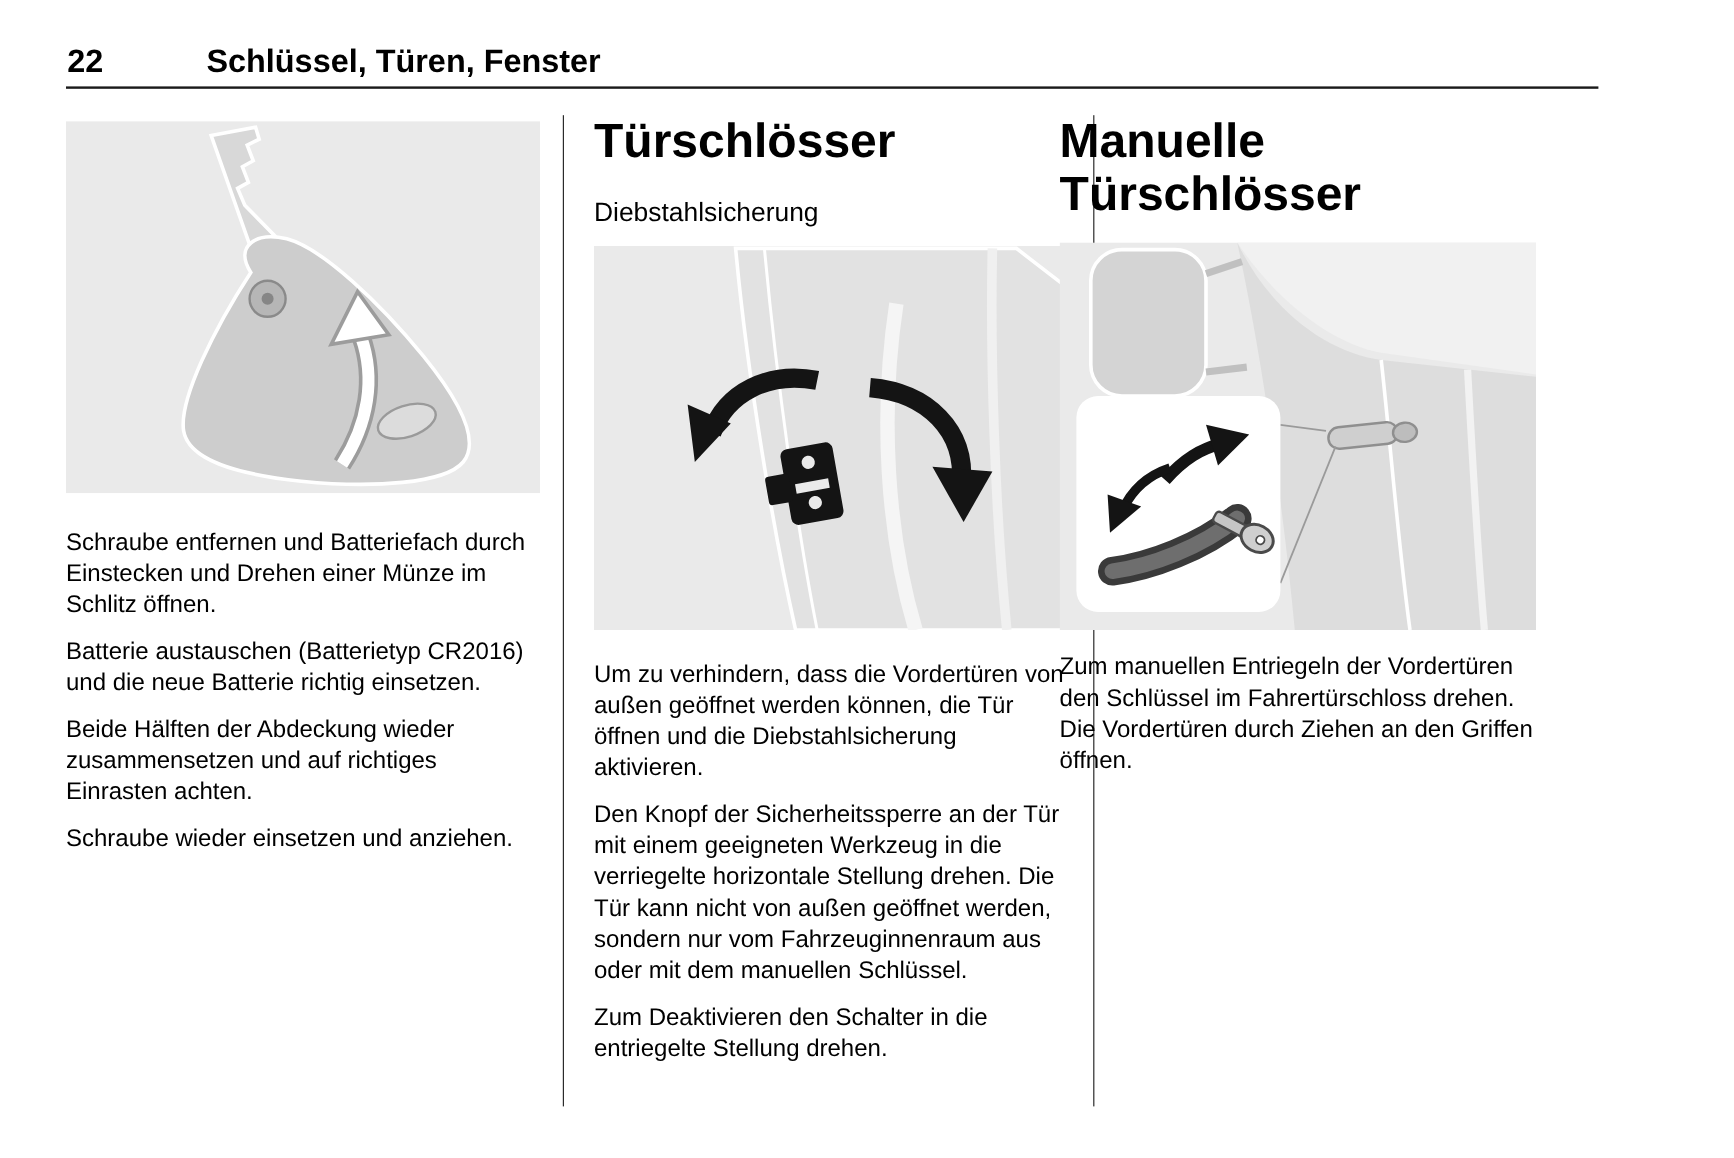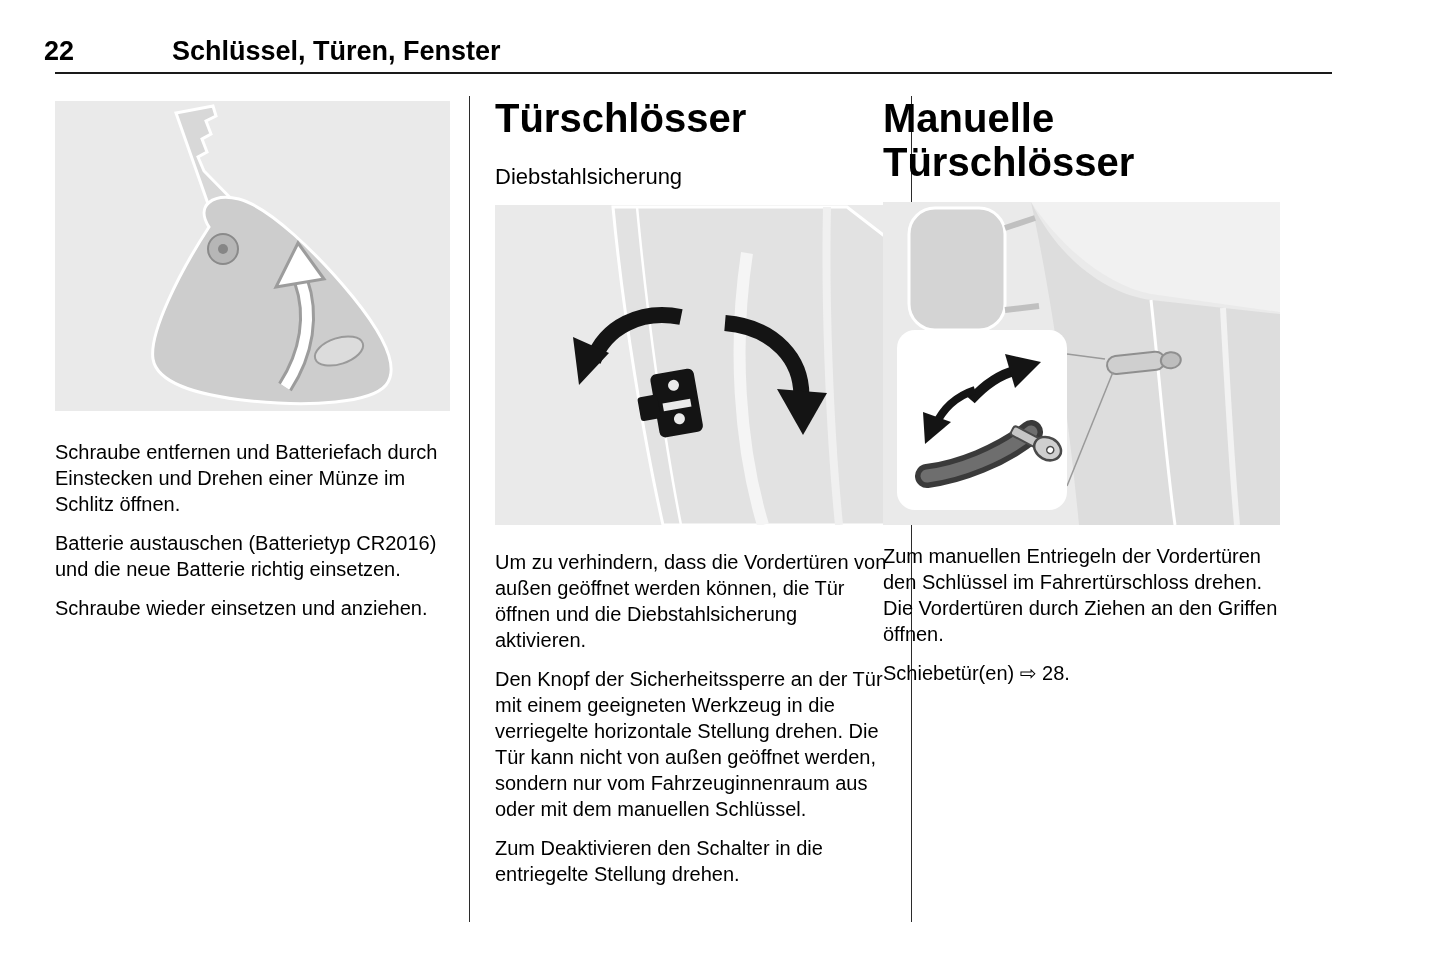--- a/index.html
+++ b/index.html
@@ -3,21 +3,21 @@
 <meta charset="utf-8">
 <style>
   * { margin:0; padding:0; box-sizing:border-box; }
   html, body { background:#ffffff; }
   body {
     width:1445px; height:965px; position:relative; overflow:hidden;
     font-family:"Liberation Sans", sans-serif;
     color:var(--text, #000000);
   }
   .page-num {
-    position:absolute; left:44px; top:36px;
+    position:absolute; left:56px; top:36px;
     font-size:27px; font-weight:700;
   }
   .chapter-title {
     position:absolute; left:172px; top:36px;
     font-size:27px; font-weight:700;
   }
   .header-rule {
     position:absolute; left:55px; top:72px; width:1277px; height:2px;
     background:var(--rule, #1a1a1a);
   }
@@ -73,20 +73,21 @@
 
         <ellipse cx="284" cy="250" rx="25" ry="13" transform="rotate(-18 284 250)" fill="#dcdcdc" stroke="#9a9a9a" stroke-width="2"></ellipse>
 
         <path d="M230,286 C252,252 258,214 246,180" fill="none" stroke="#9c9c9c" stroke-width="16"></path>
         <path d="M230,286 C252,252 258,214 246,180" fill="none" stroke="#ffffff" stroke-width="10"></path>
         <polygon points="243,142 221,186 269,178" fill="#ffffff" stroke="#9c9c9c" stroke-width="3"></polygon>
       </svg>
     </figure>
     <p class="body-text">Schraube entfernen und Batteriefach durch Einstecken und Drehen einer Münze im Schlitz öffnen.</p>
     <p class="body-text">Batterie austauschen (Batterietyp CR2016) und die neue Batterie richtig einsetzen.</p>
+    <p class="body-text">Beide Hälften der Abdeckung wieder zusammensetzen und auf richtiges Einrasten achten.</p>
     <p class="body-text">Schraube wieder einsetzen und anziehen.</p>
   </section>
 
   <div class="vsep" id="sep1"></div>
 
   <section class="col" id="col2">
     <h2 class="section">Türschlösser</h2>
     <h3 class="subsection">Diebstahlsicherung</h3>
     <figure id="fig-lock">
       <svg width="396" height="320" viewBox="0 0 396 320">
@@ -155,16 +156,15 @@
           <rect x="126" y="234" width="30" height="10" rx="3" fill="#c6c6c6" stroke="#4a4a4a" stroke-width="2"></rect>
           <ellipse cx="166" cy="239" rx="14" ry="11" fill="#cfcfcf" stroke="#4a4a4a" stroke-width="2.5"></ellipse>
           <circle cx="169" cy="239" r="3.5" fill="#ffffff" stroke="#4a4a4a" stroke-width="1.5"></circle>
         </g>
 
         <path d="M52,224 C60,206 74,194 92,188" fill="none" stroke="#141414" stroke-width="8"></path>
         <polygon points="42,242 40,210 68,220" fill="#141414"></polygon>
       </svg>
     </figure>
     <p class="body-text">Zum manuellen Entriegeln der Vordertüren den Schlüssel im Fahrer­türschloss drehen. Die Vordertüren durch Ziehen an den Griffen öffnen.</p>
-    <p class="body-text reference">Schiebetür(en) ⇨ 28.</p>
   </section>
 
 </main>
 
 </body></html>

